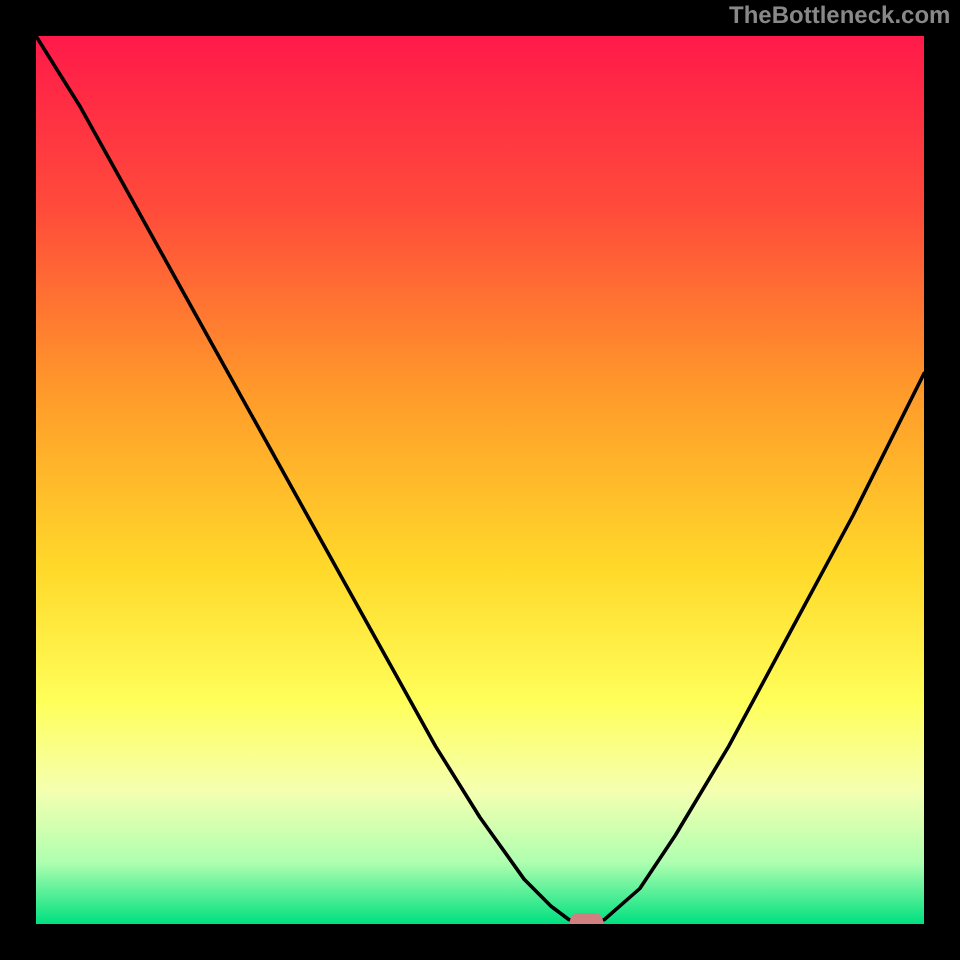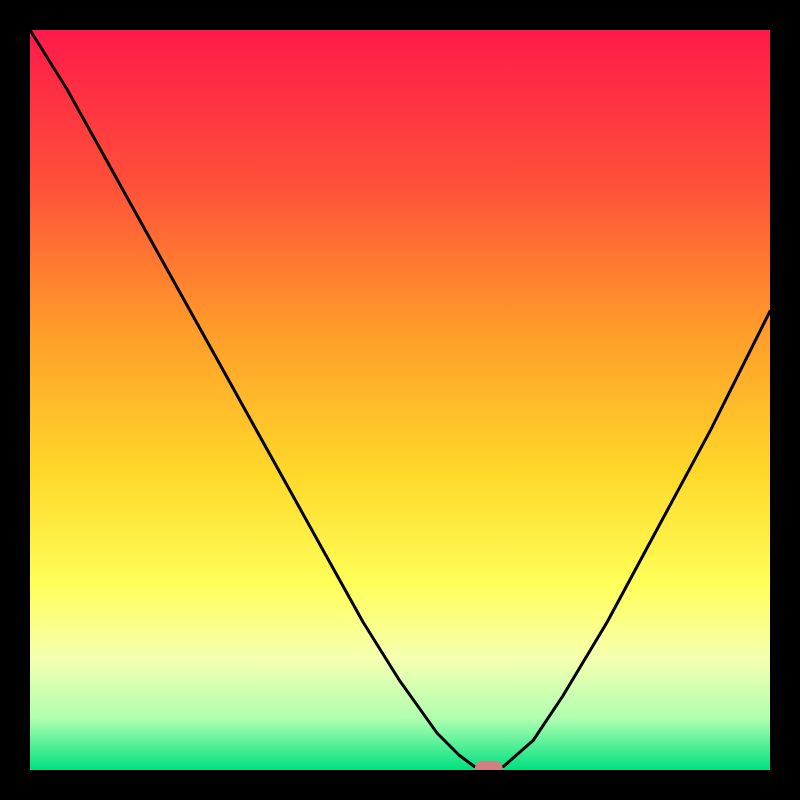--- a/index.html
+++ b/index.html
@@ -34,20 +34,21 @@
     height: 740px;
   }
   svg {
     display: block;
   }
 </style>
 </head>
 <body>
 
 <div class="container">
+  <div class="watermark">TheBottleneck.com</div>
   <div class="plot-area">
     <svg id="chart-svg" width="740" height="740" viewBox="0 0 740 740">
         <defs>
           <linearGradient id="bg-grad" x1="0" y1="0" x2="0" y2="1">
             <stop offset="0%" stop-color="#ff1a4a"></stop>
             <stop offset="20%" stop-color="#ff4d3a"></stop>
             <stop offset="40%" stop-color="#ff9a2a"></stop>
             <stop offset="60%" stop-color="#ffd92a"></stop>
             <stop offset="75%" stop-color="#ffff5a"></stop>
             <stop offset="85%" stop-color="#f5ffb0"></stop>

